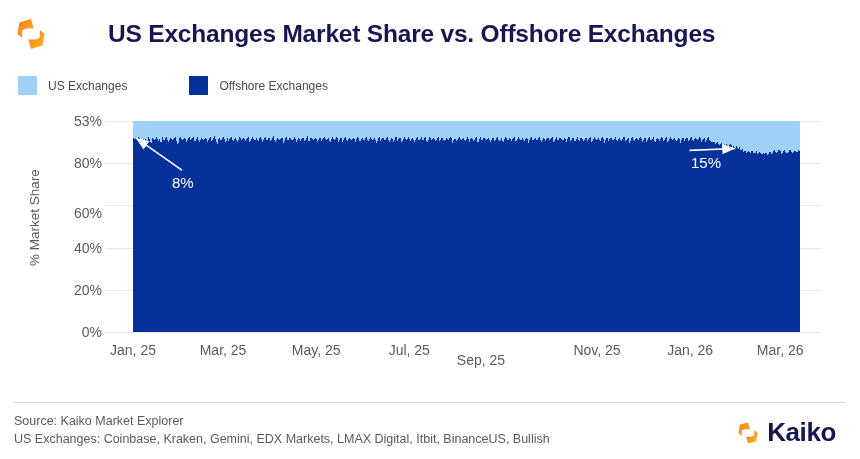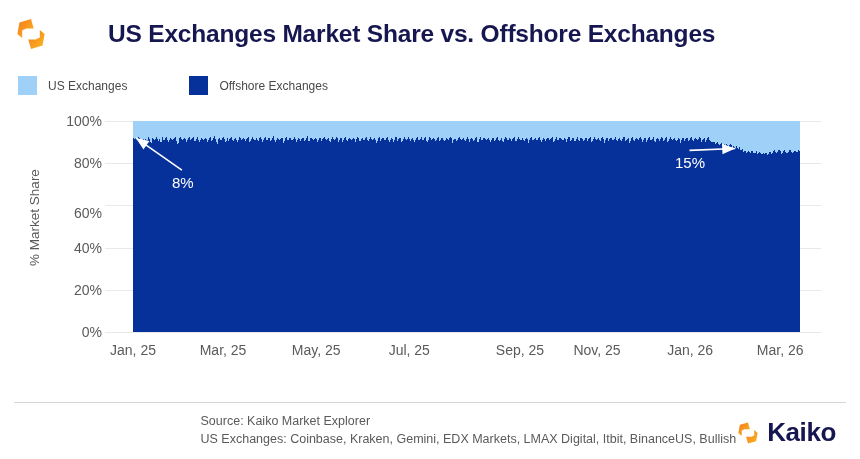--- a/index.html
+++ b/index.html
@@ -120,21 +120,21 @@
     left: 14px; top: 402px;
     width: 832px; height: 1px;
     background: #d6d6d6;
   }
   .footer {
     position: absolute;
     left: 14px; top: 412px;
     width: 832px;
     display: flex;
     align-items: flex-start;
-    justify-content: flex-end;
+    justify-content: space-between;
   }
   .footer-lines { line-height: 18px; }
   .footer-line {
     font-size: 12.5px;
     color: #5a5a5a;
     white-space: nowrap;
   }
   .footer-brand {
     display: flex;
     align-items: center;
@@ -187,43 +187,43 @@
       <div class="gridline" style="top: 95.4px;"></div>
       <div class="gridline" style="top: 53.2px;"></div>
       <div class="gridline" style="top: 11px;"></div>
     </div>
   <div id="ytick-layer">
       <div class="ytick" style="top: 222px;">0%</div>
       <div class="ytick" style="top: 179.8px;">20%</div>
       <div class="ytick" style="top: 137.6px;">40%</div>
       <div class="ytick" style="top: 95.4px; margin-top: 8px;">60%</div>
       <div class="ytick" style="top: 53.2px;">80%</div>
-      <div class="ytick" style="top: 11px;">100%</div>
+      <div class="ytick" style="top: 11px;">53%</div>
     </div>
   <svg class="plot-svg" id="area-svg" width="860" height="260">
       <path d="M133 11 L800 11 L800 222 L133 222 Z" fill="#9FD0F8" shape-rendering="crispEdges"></path>
       <path d="M133 222 L133.00 27.67 L134.41 29.15 L135.81 27.25 L137.22 30.20 L138.63 26.61 L140.04 29.57 L141.44 35.26 L142.85 27.88 L144.26 30.83 L145.66 28.30 L147.07 31.68 L148.48 27.04 L149.89 29.99 L151.29 33.58 L152.70 27.46 L154.11 30.62 L155.51 28.94 L156.92 26.19 L158.33 31.89 L159.74 28.09 L161.14 34.42 L162.55 27.25 L163.96 31.26 L165.36 28.51 L166.77 26.82 L168.18 32.94 L169.59 29.57 L170.99 27.88 L172.40 30.41 L173.81 29.15 L175.22 26.40 L176.62 31.47 L178.03 35.90 L179.44 28.30 L180.84 27.04 L182.25 30.20 L183.66 28.72 L185.07 27.67 L186.47 32.52 L187.88 29.36 L189.29 26.61 L190.69 31.04 L192.10 28.09 L193.51 27.46 L194.92 32.10 L196.32 28.94 L197.73 26.19 L199.14 33.37 L200.54 29.78 L201.95 27.25 L203.36 30.62 L204.77 28.30 L206.17 27.88 L207.58 32.31 L208.99 28.72 L210.39 26.82 L211.80 31.68 L213.21 29.15 L214.62 25.98 L216.02 30.83 L217.43 34.84 L218.84 27.67 L220.24 29.36 L221.65 30.41 L223.06 27.04 L224.47 28.51 L225.87 33.16 L227.28 27.46 L228.69 31.26 L230.09 28.09 L231.50 26.61 L232.91 31.89 L234.32 28.94 L235.72 27.25 L237.13 32.73 L238.54 29.57 L239.95 26.19 L241.35 30.20 L242.76 28.72 L244.17 27.88 L245.57 31.47 L246.98 28.30 L248.39 26.82 L249.80 33.79 L251.20 29.15 L252.61 26.40 L254.02 30.83 L255.42 29.78 L256.83 27.46 L258.24 32.10 L259.65 28.09 L261.05 27.04 L262.46 32.52 L263.87 29.36 L265.27 26.61 L266.68 31.04 L268.09 28.51 L269.50 27.67 L270.90 31.68 L272.31 28.94 L273.72 25.98 L275.12 32.94 L276.53 29.99 L277.94 27.25 L279.35 30.41 L280.75 28.72 L282.16 26.82 L283.57 33.58 L284.97 29.57 L286.38 26.40 L287.79 31.26 L289.20 28.30 L290.60 27.88 L292.01 30.62 L293.42 29.15 L294.82 26.61 L296.23 32.31 L297.64 29.78 L299.05 27.46 L300.45 31.04 L301.86 28.09 L303.27 27.04 L304.68 32.10 L306.08 29.36 L307.49 26.19 L308.90 33.16 L310.30 28.51 L311.71 27.67 L313.12 30.83 L314.53 28.94 L315.93 27.25 L317.34 32.52 L318.75 29.99 L320.15 26.82 L321.56 31.47 L322.97 28.30 L324.38 26.40 L325.78 30.20 L327.19 29.57 L328.60 27.88 L330.00 33.37 L331.41 28.72 L332.82 27.04 L334.23 30.62 L335.63 29.36 L337.04 25.98 L338.45 31.89 L339.85 28.94 L341.26 27.46 L342.67 32.73 L344.08 28.09 L345.48 26.61 L346.89 31.26 L348.30 29.78 L349.70 27.25 L351.11 30.41 L352.52 29.15 L353.93 26.82 L355.33 32.94 L356.74 28.51 L358.15 26.19 L359.55 31.68 L360.96 29.99 L362.37 27.67 L363.78 31.04 L365.18 28.30 L366.59 27.04 L368.00 32.31 L369.41 29.36 L370.81 26.61 L372.22 30.83 L373.63 28.94 L375.03 27.88 L376.44 33.58 L377.85 29.57 L379.26 26.40 L380.66 31.26 L382.07 28.09 L383.48 27.46 L384.88 30.62 L386.29 28.72 L387.70 26.82 L389.11 32.52 L390.51 29.78 L391.92 27.25 L393.33 32.10 L394.73 29.15 L396.14 25.98 L397.55 31.04 L398.96 28.51 L400.36 27.67 L401.77 33.16 L403.18 29.99 L404.58 27.04 L405.99 30.41 L407.40 29.36 L408.81 26.61 L410.21 31.68 L411.62 28.30 L413.03 27.88 L414.43 32.73 L415.84 28.94 L417.25 26.40 L418.66 30.83 L420.06 29.78 L421.47 27.25 L422.88 31.26 L424.28 28.09 L425.69 26.82 L427.10 33.37 L428.51 29.57 L429.91 26.19 L431.32 30.20 L432.73 28.72 L434.14 27.67 L435.54 31.47 L436.95 29.15 L438.36 26.61 L439.76 32.31 L441.17 28.51 L442.58 27.46 L443.99 31.04 L445.39 29.99 L446.80 27.04 L448.21 30.62 L449.61 28.30 L451.02 25.98 L452.43 32.94 L453.84 29.36 L455.24 27.88 L456.65 31.89 L458.06 28.94 L459.46 26.40 L460.87 30.41 L462.28 29.57 L463.69 27.25 L465.09 32.52 L466.50 28.72 L467.91 26.82 L469.31 32.10 L470.72 28.09 L472.13 27.67 L473.54 30.83 L474.94 29.15 L476.35 26.19 L477.76 33.58 L479.16 29.78 L480.57 26.61 L481.98 31.26 L483.39 28.51 L484.79 27.46 L486.20 30.20 L487.61 28.94 L489.01 27.88 L490.42 32.73 L491.83 29.36 L493.24 27.04 L494.64 31.68 L496.05 28.30 L497.46 26.40 L498.86 31.04 L500.27 29.99 L501.68 27.25 L503.09 33.16 L504.49 28.72 L505.90 25.98 L507.31 30.62 L508.72 29.57 L510.12 27.67 L511.53 31.47 L512.94 28.09 L514.34 26.82 L515.75 32.31 L517.16 29.15 L518.57 26.61 L519.97 30.41 L521.38 29.78 L522.79 27.88 L524.19 32.10 L525.60 28.51 L527.01 27.04 L528.42 32.94 L529.82 28.94 L531.23 26.19 L532.64 30.83 L534.04 29.36 L535.45 27.46 L536.86 31.26 L538.27 28.30 L539.67 27.25 L541.08 32.52 L542.49 29.99 L543.89 26.61 L545.30 31.68 L546.71 28.72 L548.12 27.67 L549.52 30.20 L550.93 29.15 L552.34 26.40 L553.74 33.37 L555.15 29.57 L556.56 26.82 L557.97 31.04 L559.37 28.09 L560.78 27.88 L562.19 30.62 L563.59 29.78 L565.00 27.04 L566.41 32.73 L567.82 28.51 L569.22 26.19 L570.63 31.47 L572.04 28.94 L573.45 27.46 L574.85 32.10 L576.26 29.36 L577.67 26.61 L579.07 32.31 L580.48 28.30 L581.89 27.67 L583.30 30.83 L584.70 29.99 L586.11 26.82 L587.52 31.26 L588.92 28.72 L590.33 25.98 L591.74 33.16 L593.15 29.57 L594.55 27.25 L595.96 30.41 L597.37 29.15 L598.77 27.88 L600.18 31.89 L601.59 28.09 L603.00 26.40 L604.40 32.94 L605.81 29.78 L607.22 27.04 L608.62 31.04 L610.03 28.51 L611.44 27.46 L612.85 30.20 L614.25 29.36 L615.66 26.61 L617.07 32.52 L618.47 28.94 L619.88 27.88 L621.29 31.68 L622.70 28.30 L624.10 26.19 L625.51 30.62 L626.92 29.99 L628.32 27.25 L629.73 33.58 L631.14 28.72 L632.55 26.82 L633.95 31.26 L635.36 29.57 L636.77 27.67 L638.18 30.83 L639.58 28.09 L640.99 26.40 L642.40 32.31 L643.80 29.15 L645.21 27.46 L646.62 32.10 L648.03 28.51 L649.43 27.04 L650.84 30.41 L652.25 29.78 L653.65 26.61 L655.06 33.37 L656.47 29.36 L657.88 27.88 L659.28 31.04 L660.69 28.30 L662.10 26.82 L663.50 31.47 L664.91 28.94 L666.32 25.98 L667.73 32.73 L669.13 29.57 L670.54 27.25 L671.95 30.20 L673.35 28.72 L674.76 27.67 L676.17 31.89 L677.58 29.99 L678.98 26.40 L680.39 33.16 L681.80 29.15 L683.20 27.04 L684.61 30.83 L686.02 28.09 L687.43 27.46 L688.83 31.68 L690.24 28.51 L691.65 26.61 L693.05 32.52 L694.46 29.36 L695.87 27.88 L697.28 30.62 L698.68 28.94 L700.09 26.19 L701.50 32.10 L702.91 29.78 L704.31 27.25 L705.72 32.94 L707.13 28.30 L708.53 26.82 L709.94 31.26 L711.35 31.68 L712.76 32.52 L714.16 31.04 L715.57 34.42 L716.98 31.89 L718.38 33.37 L719.79 35.05 L721.20 32.31 L722.61 36.74 L724.01 33.79 L725.42 35.48 L726.83 32.94 L728.23 37.38 L729.64 34.63 L731.05 33.58 L732.46 38.64 L733.86 35.26 L735.27 38.01 L736.68 36.11 L738.08 39.70 L739.49 37.16 L740.90 40.96 L742.31 38.64 L743.71 42.23 L745.12 39.49 L746.53 43.28 L747.93 40.75 L749.34 41.81 L750.75 42.86 L752.16 40.12 L753.56 42.65 L754.97 43.49 L756.38 41.17 L757.78 44.34 L759.19 41.59 L760.60 43.07 L762.01 44.97 L763.41 42.44 L764.82 43.92 L766.23 42.02 L767.64 45.39 L769.04 42.86 L770.45 41.38 L771.86 44.55 L773.26 40.96 L774.67 39.91 L776.08 43.71 L777.49 42.23 L778.89 38.85 L780.30 40.75 L781.71 44.13 L783.11 41.38 L784.52 40.33 L785.93 42.65 L787.34 43.28 L788.74 41.81 L790.15 39.27 L791.56 42.02 L792.96 42.86 L794.37 40.54 L795.78 41.17 L797.19 43.07 L798.59 39.70 L800.00 42.44 L800 222 Z" fill="#06309A" shape-rendering="crispEdges"></path>
       <line x1="181.8860759493671" y1="60.120000000000005" x2="135.81434599156117" y2="27.879999999999995" stroke="#ffffff" stroke-width="1.6"></line>
       <polygon points="135.81434599156117,27.879999999999995 149.44684029280472,31.072976530850486 143.48409942980618,39.593875626645904" fill="#ffffff"></polygon>
       <line x1="689.4978902953586" y1="40.349999999999994" x2="735.2700421940928" y2="38.43000000000001" stroke="#ffffff" stroke-width="1.6"></line>
       <polygon points="735.2700421940928,38.43000000000001 722.499396397941,44.17026183629584 722.0635319028823,33.779399401351036" fill="#ffffff"></polygon>
     </svg>
   <div id="xtick-layer">
       <div class="xtick" style="left: 133px;">Jan, 25</div>
       <div class="xtick" style="left: 223.053px;">Mar, 25</div>
       <div class="xtick" style="left: 316.158px;">May, 25</div>
       <div class="xtick" style="left: 409.263px;">Jul, 25</div>
-      <div class="xtick" style="left: 520px;">Sep, 25</div>
+      <div class="xtick" style="left: 481px; margin-top: 10px;">Sep, 25</div>
       <div class="xtick" style="left: 597px;">Nov, 25</div>
       <div class="xtick" style="left: 690.105px;">Jan, 26</div>
       <div class="xtick" style="left: 780.158px;">Mar, 26</div>
     </div>
   <div id="annot-layer">
       <div class="annot-label" style="left: 171.886px; top: 64.12px;">8%</div>
-      <div class="annot-label" style="left: 675px; top: 44.35px;">15%</div>
+      <div class="annot-label" style="left: 691px; top: 44.35px;">15%</div>
     </div>
 </div>
 
 <div class="footer-rule"></div>
 <div class="footer">
   <div class="footer-lines">
     <div class="footer-line">Source: Kaiko Market Explorer</div>
     <div class="footer-line">US Exchanges: Coinbase, Kraken, Gemini, EDX Markets, LMAX Digital, Itbit, BinanceUS, Bullish</div>
   </div>
   <div class="footer-brand">

